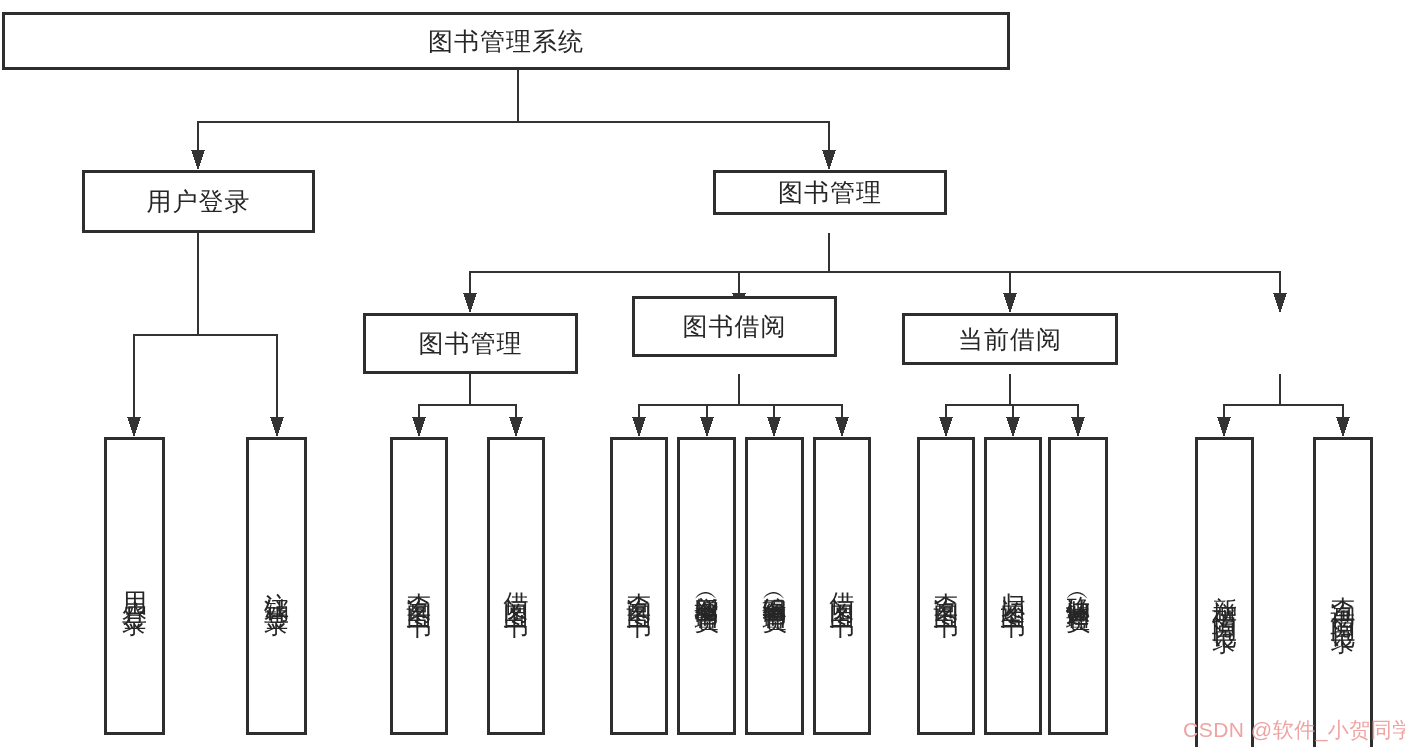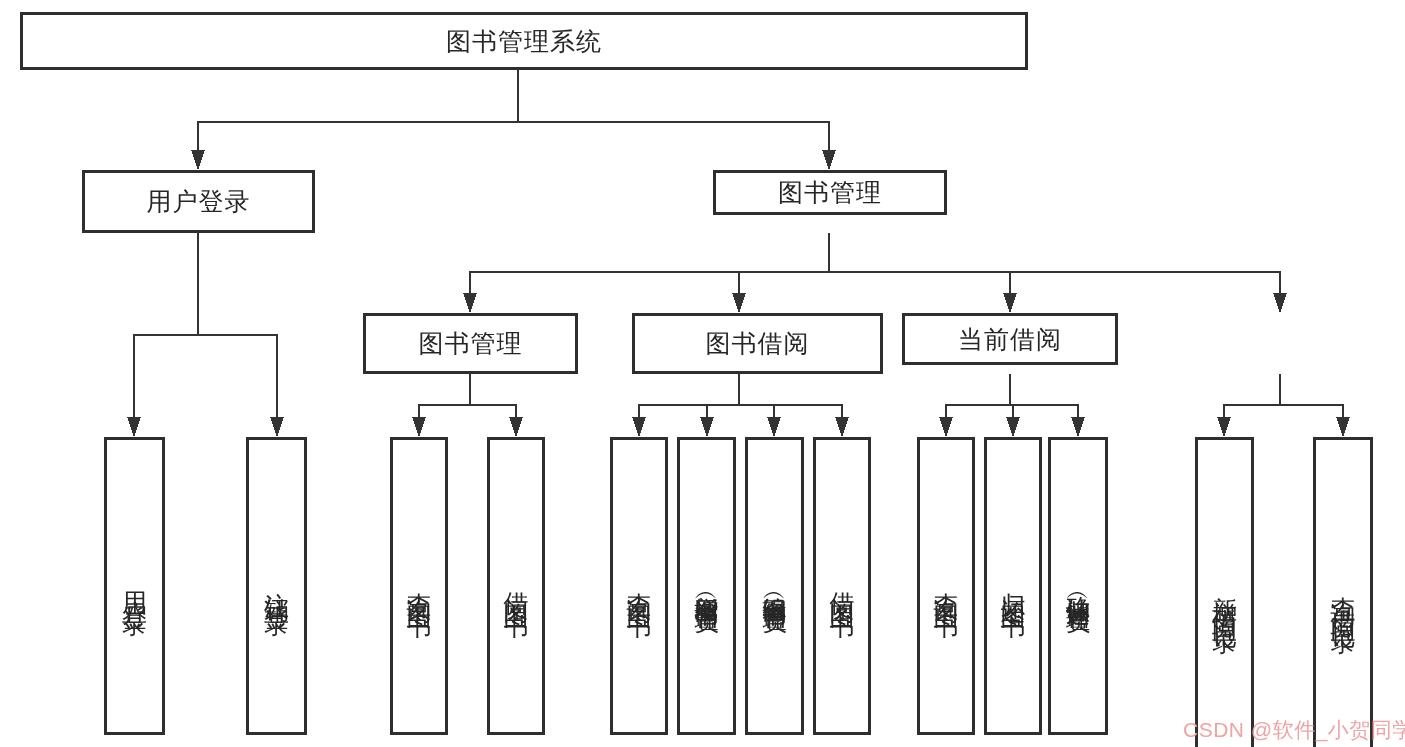--- a/index.html
+++ b/index.html
@@ -115,35 +115,35 @@
     <polygon points="1071,417 1085,417 1078,437"></polygon>
 
     <line x1="1280" y1="374" x2="1280" y2="405"></line>
     <line x1="1223" y1="405" x2="1344" y2="405"></line>
     <line x1="1224" y1="405" x2="1224" y2="421"></line>
     <polygon points="1217,417 1231,417 1224,437"></polygon>
     <line x1="1343" y1="405" x2="1343" y2="421"></line>
     <polygon points="1336,417 1350,417 1343,437"></polygon>
   </svg>
 
-  <div class="box" style="left:20px;top:12px;width:1008px;height:58px">
+  <div class="box" style="left:2px;top:12px;width:1008px;height:58px">
     <span class="hlabel">图书管理系统</span>
   </div>
 
   <div class="box" style="left:82px;top:170px;width:233px;height:63px">
     <span class="hlabel">用户登录</span>
   </div>
   <div class="box" style="left:713px;top:170px;width:234px;height:45px">
     <span class="hlabel">图书管理</span>
   </div>
 
   <div class="box" style="left:363px;top:313px;width:215px;height:61px">
     <span class="hlabel">图书管理</span>
   </div>
-  <div class="box" style="left:632px;top:313px;width:251px;height:61px">
+  <div class="box" style="left:632px;top:296px;width:205px;height:61px">
     <span class="hlabel">图书借阅</span>
   </div>
   <div class="box" style="left:902px;top:313px;width:216px;height:52px">
     <span class="hlabel">当前借阅</span>
   </div>
 
   <div class="box" style="left:104px;top:437px;width:61px;height:298px">
     <span class="vlabel sp4">用户登录</span>
   </div>
   <div class="box" style="left:246px;top:437px;width:61px;height:298px">

